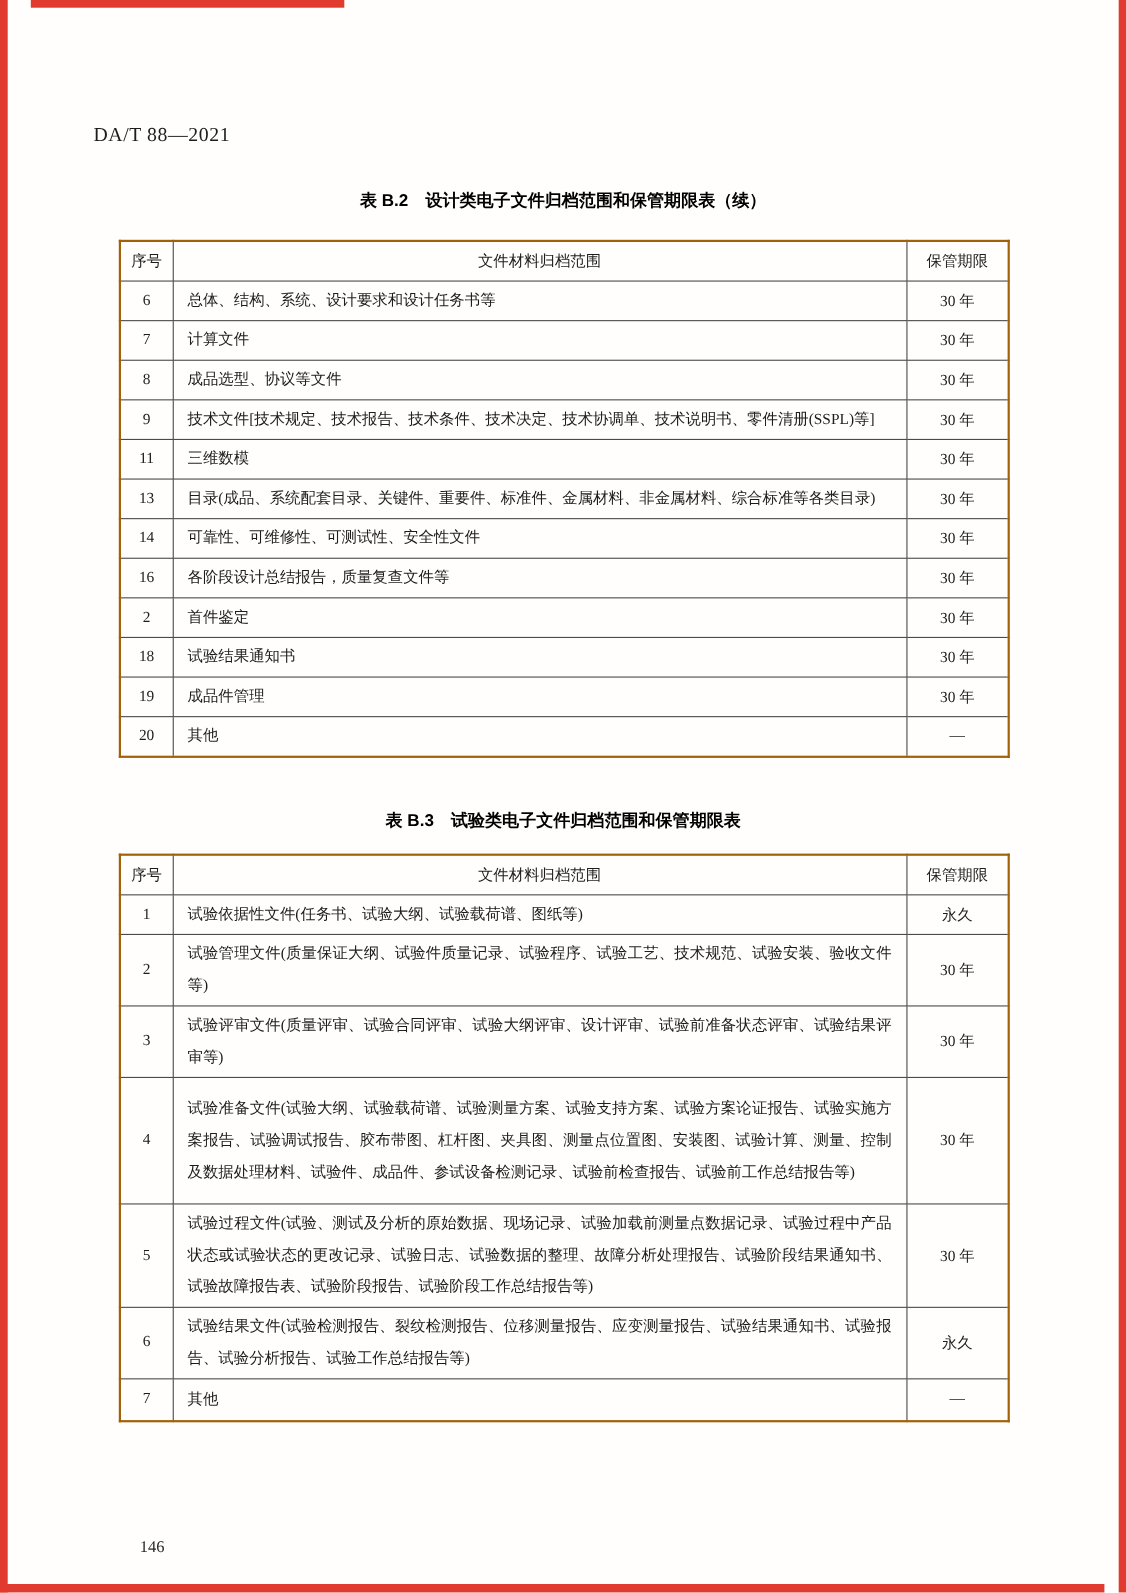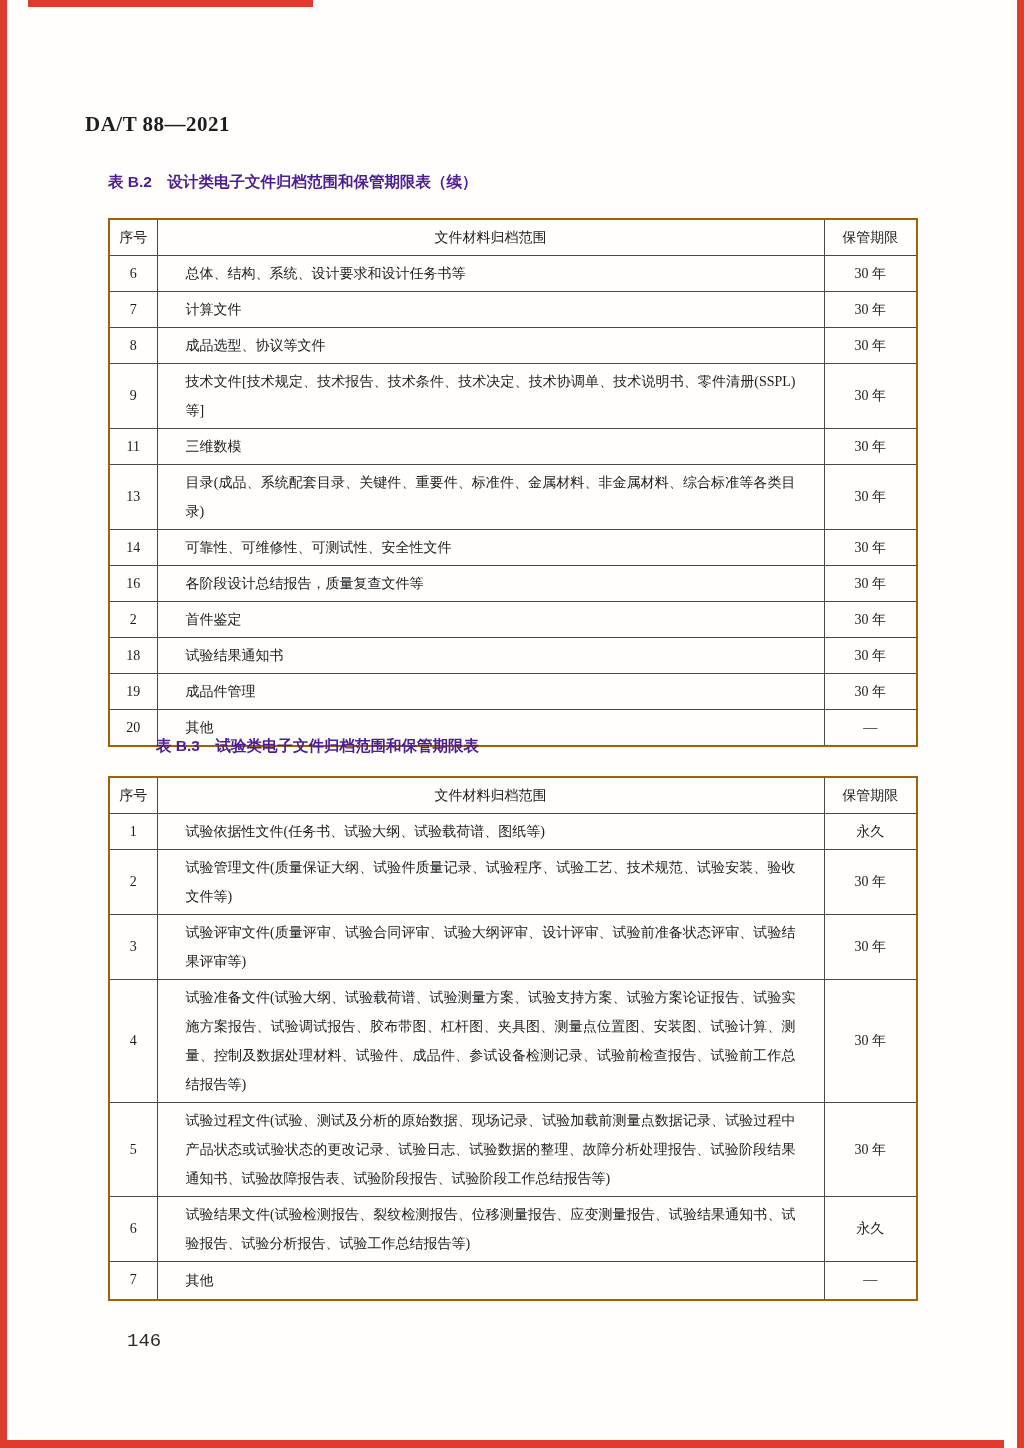--- a/index.html
+++ b/index.html
@@ -4,41 +4,41 @@
 <style>
   html,body{margin:0;padding:0;background:#ffffff;}
   .page{position:relative;width:1024px;height:1448px;background:#fffefd;overflow:hidden;
         font-family:"Liberation Serif","DejaVu Serif",serif;color:#1d1d1d;}
   
   .edge{position:absolute;background:#e13a2e;}
   .edge-left{left:0;top:0;width:7px;height:1448px;}
   .edge-right{left:1017px;top:0;width:7px;height:1448px;}
   .edge-top{left:28px;top:0;width:285px;height:7px;}
   .edge-bottom{left:0;top:1440px;width:1004px;height:8px;}
-  .doc-number{position:absolute;left:85px;top:112px;font-size:21px;font-weight:bold;letter-spacing:.5px;}
-  .caption{position:absolute;left:108px;width:808px;text-align:left;
-           font-family:"Liberation Sans","DejaVu Sans",sans-serif;font-weight:bold;font-size:15.5px;color:#4c1d95;}
+  .doc-number{position:absolute;left:85px;top:112px;font-size:18px;font-weight:normal;letter-spacing:.5px;}
+  .caption{position:absolute;left:108px;width:808px;text-align:center;
+           font-family:"Liberation Sans","DejaVu Sans",sans-serif;font-weight:bold;font-size:15.5px;color:#000000;}
   .cap-b2{top:172px;}
-  .cap-b3{top:736px;margin-left:48px;}
+  .cap-b3{top:736px;}
   table.dt{position:absolute;left:108px;width:808px;border-collapse:collapse;table-layout:fixed;
            border:2px solid #a16207;}
   .t-b2{top:218px;}
   .t-b3{top:776px;}
   table.dt th,table.dt td{border:1px solid #4a4a4a;font-size:14px;color:#1c1c1c;
            font-family:"Liberation Serif","DejaVu Serif",serif;font-weight:normal;}
   table.dt th{height:33px;text-align:center;}
   td.num,td.ret{text-align:center;vertical-align:middle;}
-  td.scope{padding:3px 28px;text-align:justify;line-height:29px;vertical-align:middle;}
+  td.scope{padding:3px 13px;text-align:justify;line-height:29px;vertical-align:middle;}
   .t-b2 tbody tr{height:30px;}
   .t-b3 tbody tr.h1{height:35px;}
   .t-b3 tbody tr.h2{height:65px;}
   .t-b3 tbody tr.h4{height:115px;}
   .t-b3 tbody tr.h3{height:90px;}
   .t-b3 tbody tr.h7{height:38px;}
-  .page-number{position:absolute;left:127px;top:1330px;font-size:19px;color:#2a2a2a;font-family:Liberation Mono, monospace;}
+  .page-number{position:absolute;left:127px;top:1399px;font-size:15px;color:#2a2a2a;}
 </style>
 </head>
 <body>
 
 <div class="page">
 
   <div class="edge edge-left"></div>
   <div class="edge edge-right"></div>
   <div class="edge edge-top"></div>
   <div class="edge edge-bottom"></div>

